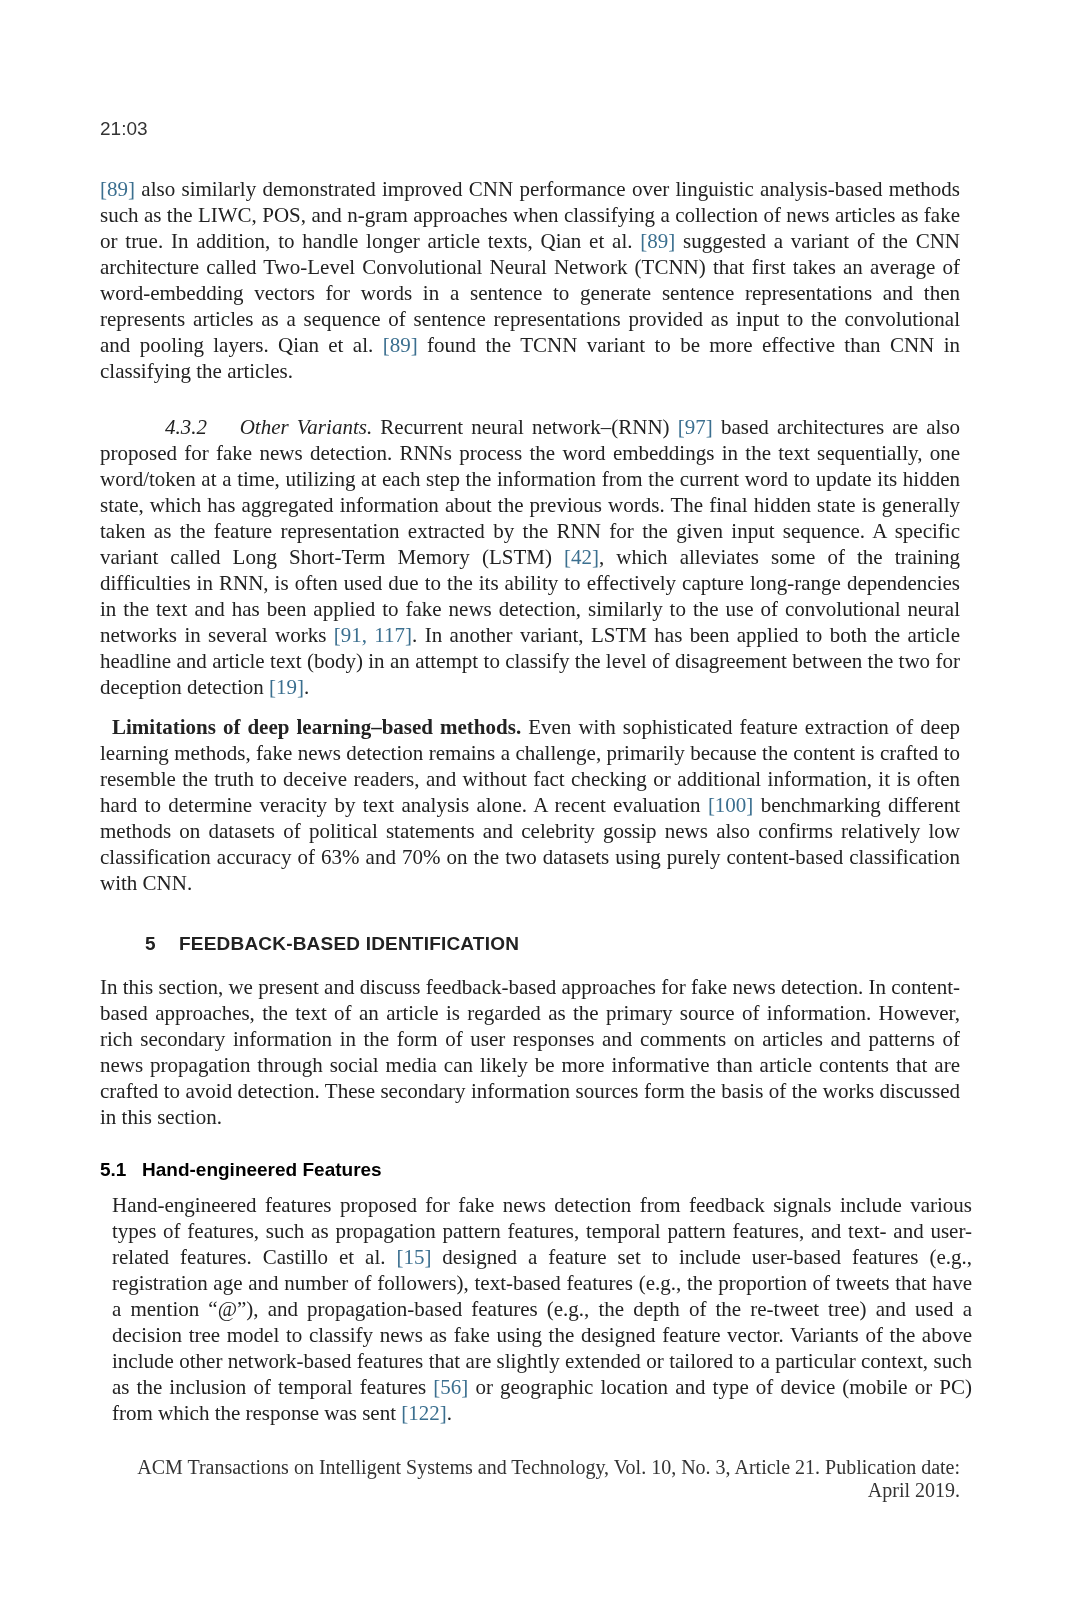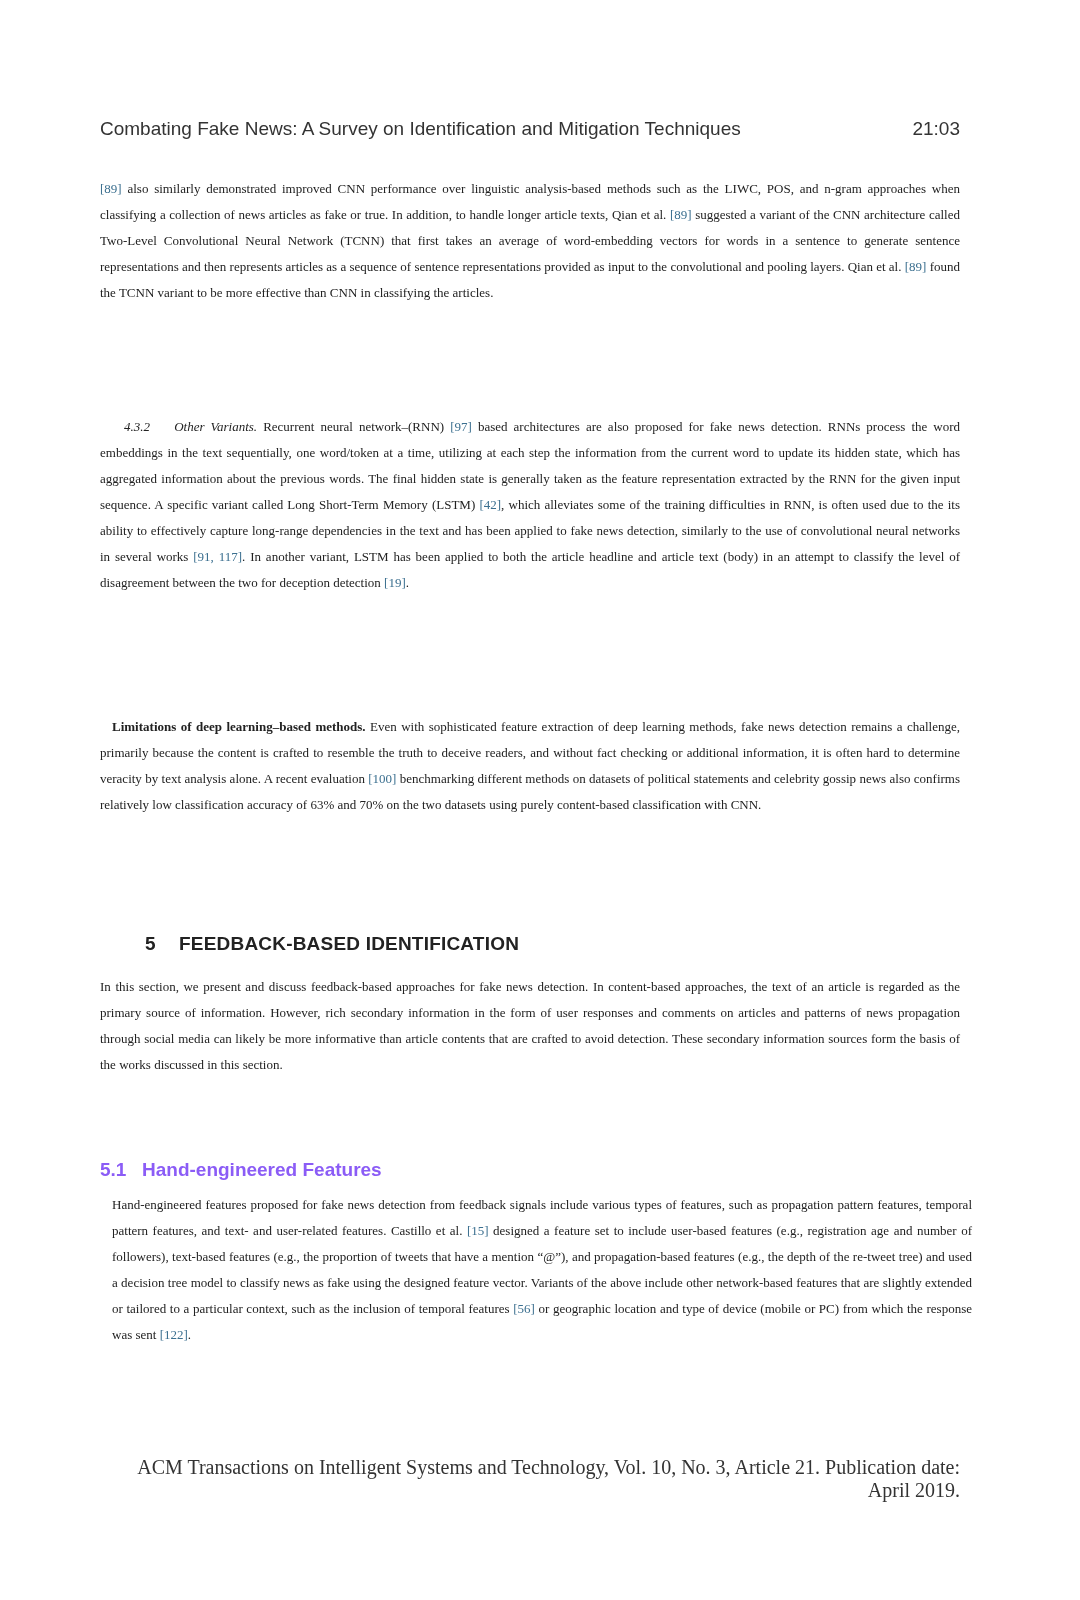--- a/index.html
+++ b/index.html
@@ -2,44 +2,43 @@
 <html><head>
 <meta charset="utf-8">
 <style>
   html, body { margin: 0; padding: 0; background: #ffffff; }
   body { width: 1080px; height: 1600px; position: relative; overflow: hidden;
          font-family: "Liberation Serif", "DejaVu Serif", serif; color: #222; }
   .page { position: absolute; left: 100px; top: 0; width: 860px; }
   .running-head { position: absolute; top: 118px; left: 0; width: 860px;
                   font-family: "Liberation Sans", "DejaVu Sans", sans-serif;
                   font-size: 19px; color: #333; display: flex; justify-content: space-between; }
-  .body-text { font-size: 13px; line-height: 26px; text-align: justify; margin: 0; }
+  .body-text { font-size: 21px; line-height: 26px; text-align: justify; margin: 0; }
   .cite { color: #3b6f8f; }
   .p1 { position: absolute; top: 176px; left: 0; width: 860px; }
   .p2 { position: absolute; top: 414px; left: 0; width: 860px; text-indent: 24px; }
   .p3 { position: absolute; top: 714px; left: 0; width: 860px; }
   .sec5 { position: absolute; top: 933px; left: 0; font-family: "Liberation Sans", "DejaVu Sans", sans-serif;
           font-size: 19px; font-weight: bold; color: #222; letter-spacing: 0.2px; margin-left: 45px; }
   .sec5 .num { display: inline-block; width: 34px; }
   .p4 { position: absolute; top: 966px; left: 0; width: 860px; margin-top: 8px; }
   .sec51 { position: absolute; top: 1159px; left: 0; font-family: "Liberation Sans", "DejaVu Sans", sans-serif;
-           font-size: 19px; font-weight: bold; color: #8b5cf6; }
+           font-size: 19px; font-weight: bold; color: #000000; }
   .sec51 .num { display: inline-block; width: 42px; }
   .p5 { position: absolute; top: 1192px; left: 12px; width: 860px; }
   .footer { position: absolute; top: 1456px; right: 0; font-size: 20px; color: #333; text-align: right; }
-  .subhead-num { font-style: italic; }
+  .subhead-num { font-style: italic; margin-left: 41px; }
   .subhead-title { font-style: italic; }
   .bold-lead { font-weight: bold; margin-left: 12px; }
 </style>
 </head>
 <body>
 
 <div class="page">
   <div class="running-head">
-    <span>Combating Fake News: A Survey on Identification and Mitigation Techniques</span>
     <span>21:03</span>
   </div>
 
   <p class="body-text p1"><span class="cite" style="color: rgb(59, 111, 143);">[89]</span><span> also similarly demonstrated improved CNN performance over linguistic analysis-based methods such as the LIWC, POS, and n-gram approaches when classifying a collection of news articles as fake or true. In addition, to handle longer article texts, Qian et al. </span><span class="cite" style="color: rgb(59, 111, 143);">[89]</span><span> suggested a variant of the CNN architecture called Two-Level Convolutional Neural Network (TCNN) that first takes an average of word-embedding vectors for words in a sentence to generate sentence representations and then represents articles as a sequence of sentence representations provided as input to the convolutional and pooling layers. Qian et al. </span><span class="cite" style="color: rgb(59, 111, 143);">[89]</span><span> found the TCNN variant to be more effective than CNN in classifying the articles.</span></p>
 
   <p class="body-text p2"><span class="subhead-num">4.3.2</span>&nbsp;&nbsp;&nbsp;&nbsp;<span class="subhead-title">Other Variants.</span><span><span> Recurrent neural network–(RNN) </span><span class="cite" style="color: rgb(59, 111, 143);">[97]</span><span> based architectures are also proposed for fake news detection. RNNs process the word embeddings in the text sequentially, one word/token at a time, utilizing at each step the information from the current word to update its hidden state, which has aggregated information about the previous words. The final hidden state is generally taken as the feature representation extracted by the RNN for the given input sequence. A specific variant called Long Short-Term Memory (LSTM) </span><span class="cite" style="color: rgb(59, 111, 143);">[42]</span><span>, which alleviates some of the training difficulties in RNN, is often used due to the its ability to effectively capture long-range dependencies in the text and has been applied to fake news detection, similarly to the use of convolutional neural networks in several works </span><span class="cite" style="color: rgb(59, 111, 143);">[91, 117]</span><span>. In another variant, LSTM has been applied to both the article headline and article text (body) in an attempt to classify the level of disagreement between the two for deception detection </span><span class="cite" style="color: rgb(59, 111, 143);">[19]</span><span>.</span></span></p>
 
   <p class="body-text p3"><span class="bold-lead">Limitations of deep learning–based methods.</span><span><span> Even with sophisticated feature extraction of deep learning methods, fake news detection remains a challenge, primarily because the content is crafted to resemble the truth to deceive readers, and without fact checking or additional information, it is often hard to determine veracity by text analysis alone. A recent evaluation </span><span class="cite" style="color: rgb(59, 111, 143);">[100]</span><span> benchmarking different methods on datasets of political statements and celebrity gossip news also confirms relatively low classification accuracy of 63% and 70% on the two datasets using purely content-based classification with CNN.</span></span></p>
 
   <div class="sec5"><span class="num">5</span><span>FEEDBACK-BASED IDENTIFICATION</span></div>

